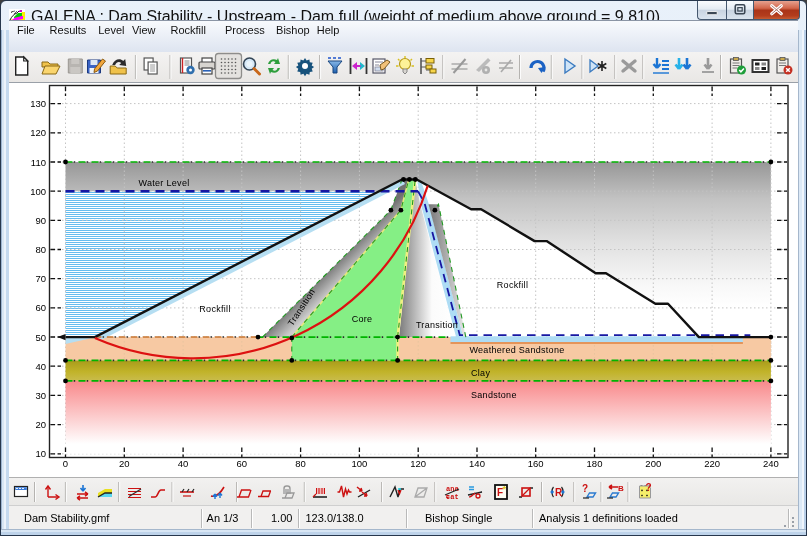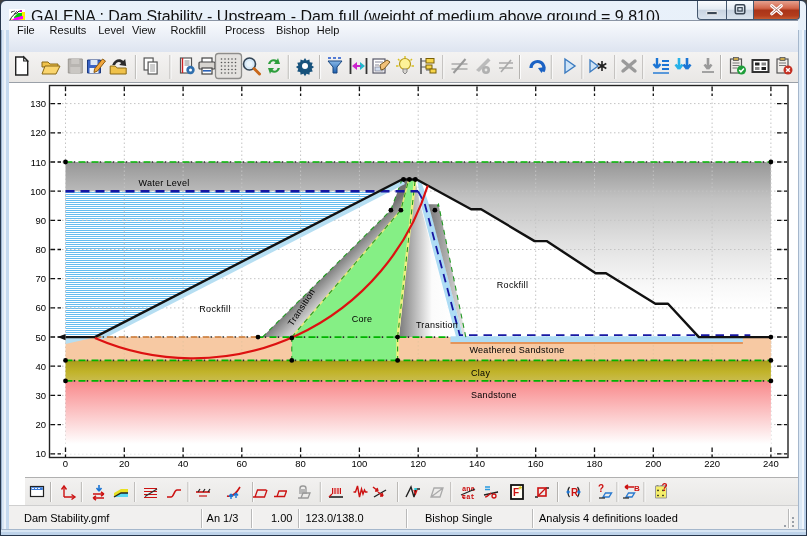--- a/index.html
+++ b/index.html
@@ -12,21 +12,21 @@
 #bmax{width:27px;border-right:none;}
 #bclose{width:47px;border-radius:0 0 4px 0;
  background:linear-gradient(#e6a18f 0%,#d2654a 40%,#aa3418 52%,#b33d1d 82%,#c65b31 100%);}
 .glyph{position:absolute;left:0;top:0;width:100%;height:100%;}
 #menubar{position:absolute;left:8px;right:8px;top:19px;height:36px;
  background:linear-gradient(#f8fafd,#dbe2ef);border-top:1px solid #8b95a5;border-bottom:1px solid #98a0ac;box-sizing:border-box;}
 .mi{position:absolute;top:3px;font-size:11px;color:#111;}
 #toolbar{position:absolute;left:8px;right:8px;top:51px;height:30px;
  background:linear-gradient(#f4f3f2,#e9e7e5);}
 #chart{position:absolute;left:8px;right:8px;top:81px;height:453px;background:#fff;border-top:1px solid #9aa0a8;box-sizing:border-box;}
-#btoolbar{position:absolute;left:24px;right:8px;top:476px;height:28px;
+#btoolbar{position:absolute;left:8px;right:8px;top:476px;height:28px;
  background:linear-gradient(#f2f1f0,#e9e8e6);border-top:1px solid #b0b0b0;box-sizing:border-box;}
 #status{position:absolute;left:8px;right:8px;top:504px;height:26px;background:#f1f0ef;border-top:1px solid #cfcfcf;box-sizing:border-box;}
 .st{position:absolute;top:6px;font-size:11px;color:#000;white-space:nowrap;}
 .ssep{position:absolute;top:3px;bottom:3px;width:1px;background:#b9b9b9;box-shadow:1px 0 0 #fff;}
 #lborder{position:absolute;left:0;top:29px;bottom:0;width:8px;
  background:linear-gradient(90deg,#9db4cf 0 1px,#d8e6f4 1px 3px,#ecf3fb 3px 5px,#c5d9ee 5px 8px);}
 #rborder{position:absolute;right:0;top:29px;bottom:0;width:8px;
  background:linear-gradient(90deg,#a5b7cc 0 1px,#dce9f6 1px 4px,#eff5fc 4px 6px,#b9cfe8 6px 8px);}
 #bborder{position:absolute;left:0;right:0;bottom:0;height:6px;
  background:linear-gradient(#a5b7cc 0 1px,#d8e6f4 1px 3px,#bed3ea 3px 6px);}
@@ -559,21 +559,21 @@
           <text x="9" y="7" font-size="10" fill="#cc1111" font-weight="bold">?</text>
         </g>
       </svg>
     </div>
     <div id="status">
       <span class="st" style="left:15px">Dam Stability.gmf</span>
       <span class="st" style="left:197.6px">An 1/3</span>
       <span class="st" style="left:262px">1.00</span>
       <span class="st" style="left:296.5px">123.0/138.0</span>
       <span class="st" style="left:416px">Bishop Single</span>
-      <span class="st" style="left:530px">Analysis 4 definitions loaded</span>
+      <span class="st" style="left:530px">Analysis 1 definitions loaded</span>
       <svg style="position:absolute;right:2px;bottom:2px" width="12" height="12">
         <g fill="#9aa0a8">
           <rect x="8" y="8" width="2" height="2"></rect>
           <rect x="8" y="4" width="2" height="2"></rect>
           <rect x="4" y="8" width="2" height="2"></rect>
           <rect x="8" y="0" width="2" height="2"></rect>
           <rect x="0" y="8" width="2" height="2"></rect>
         </g>
       </svg>
       <span class="ssep" style="left:192.4px"></span>

